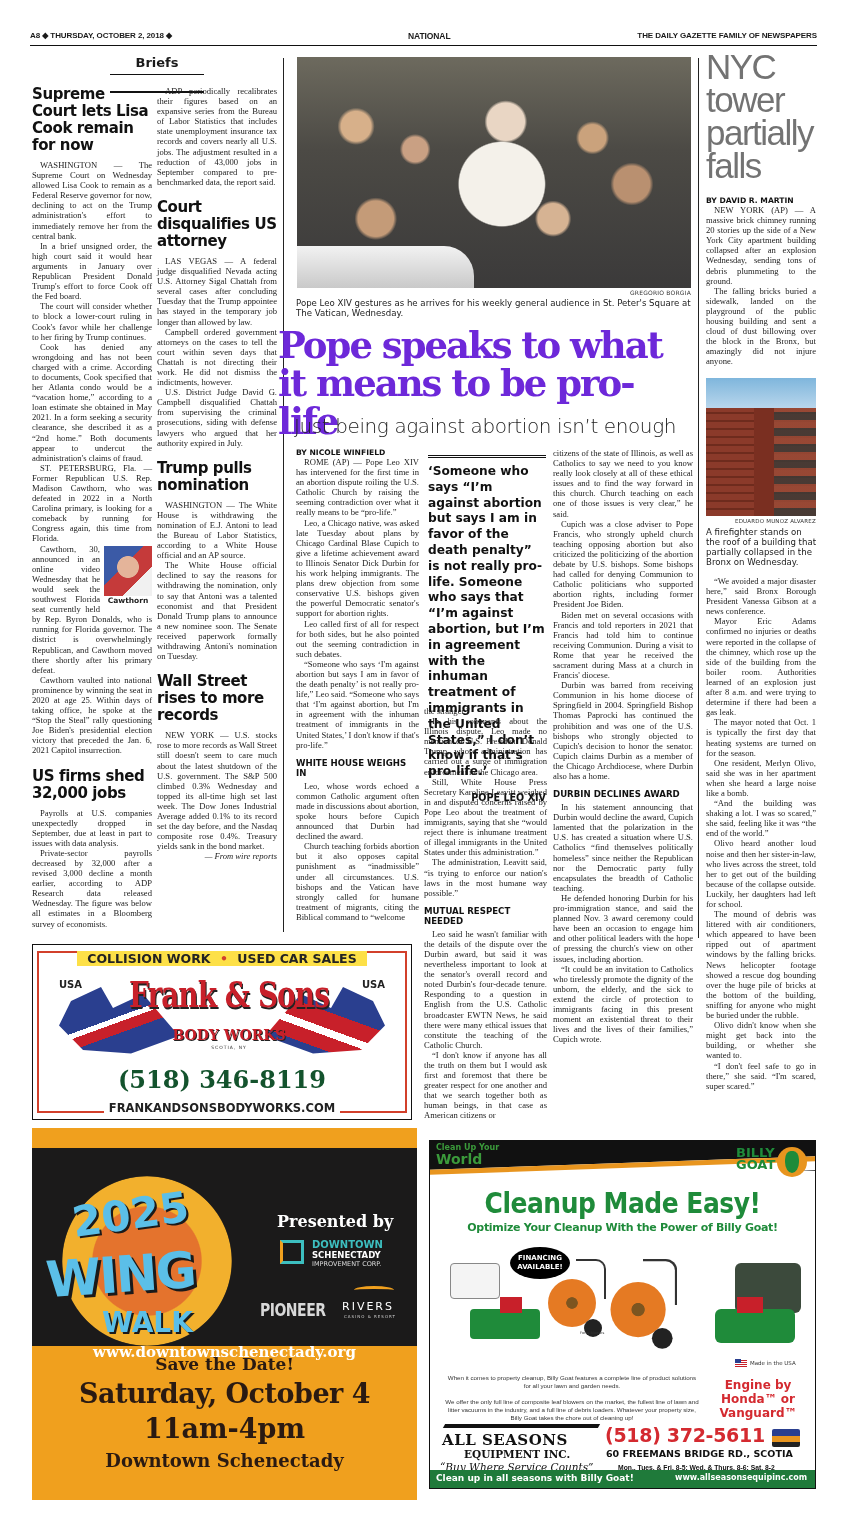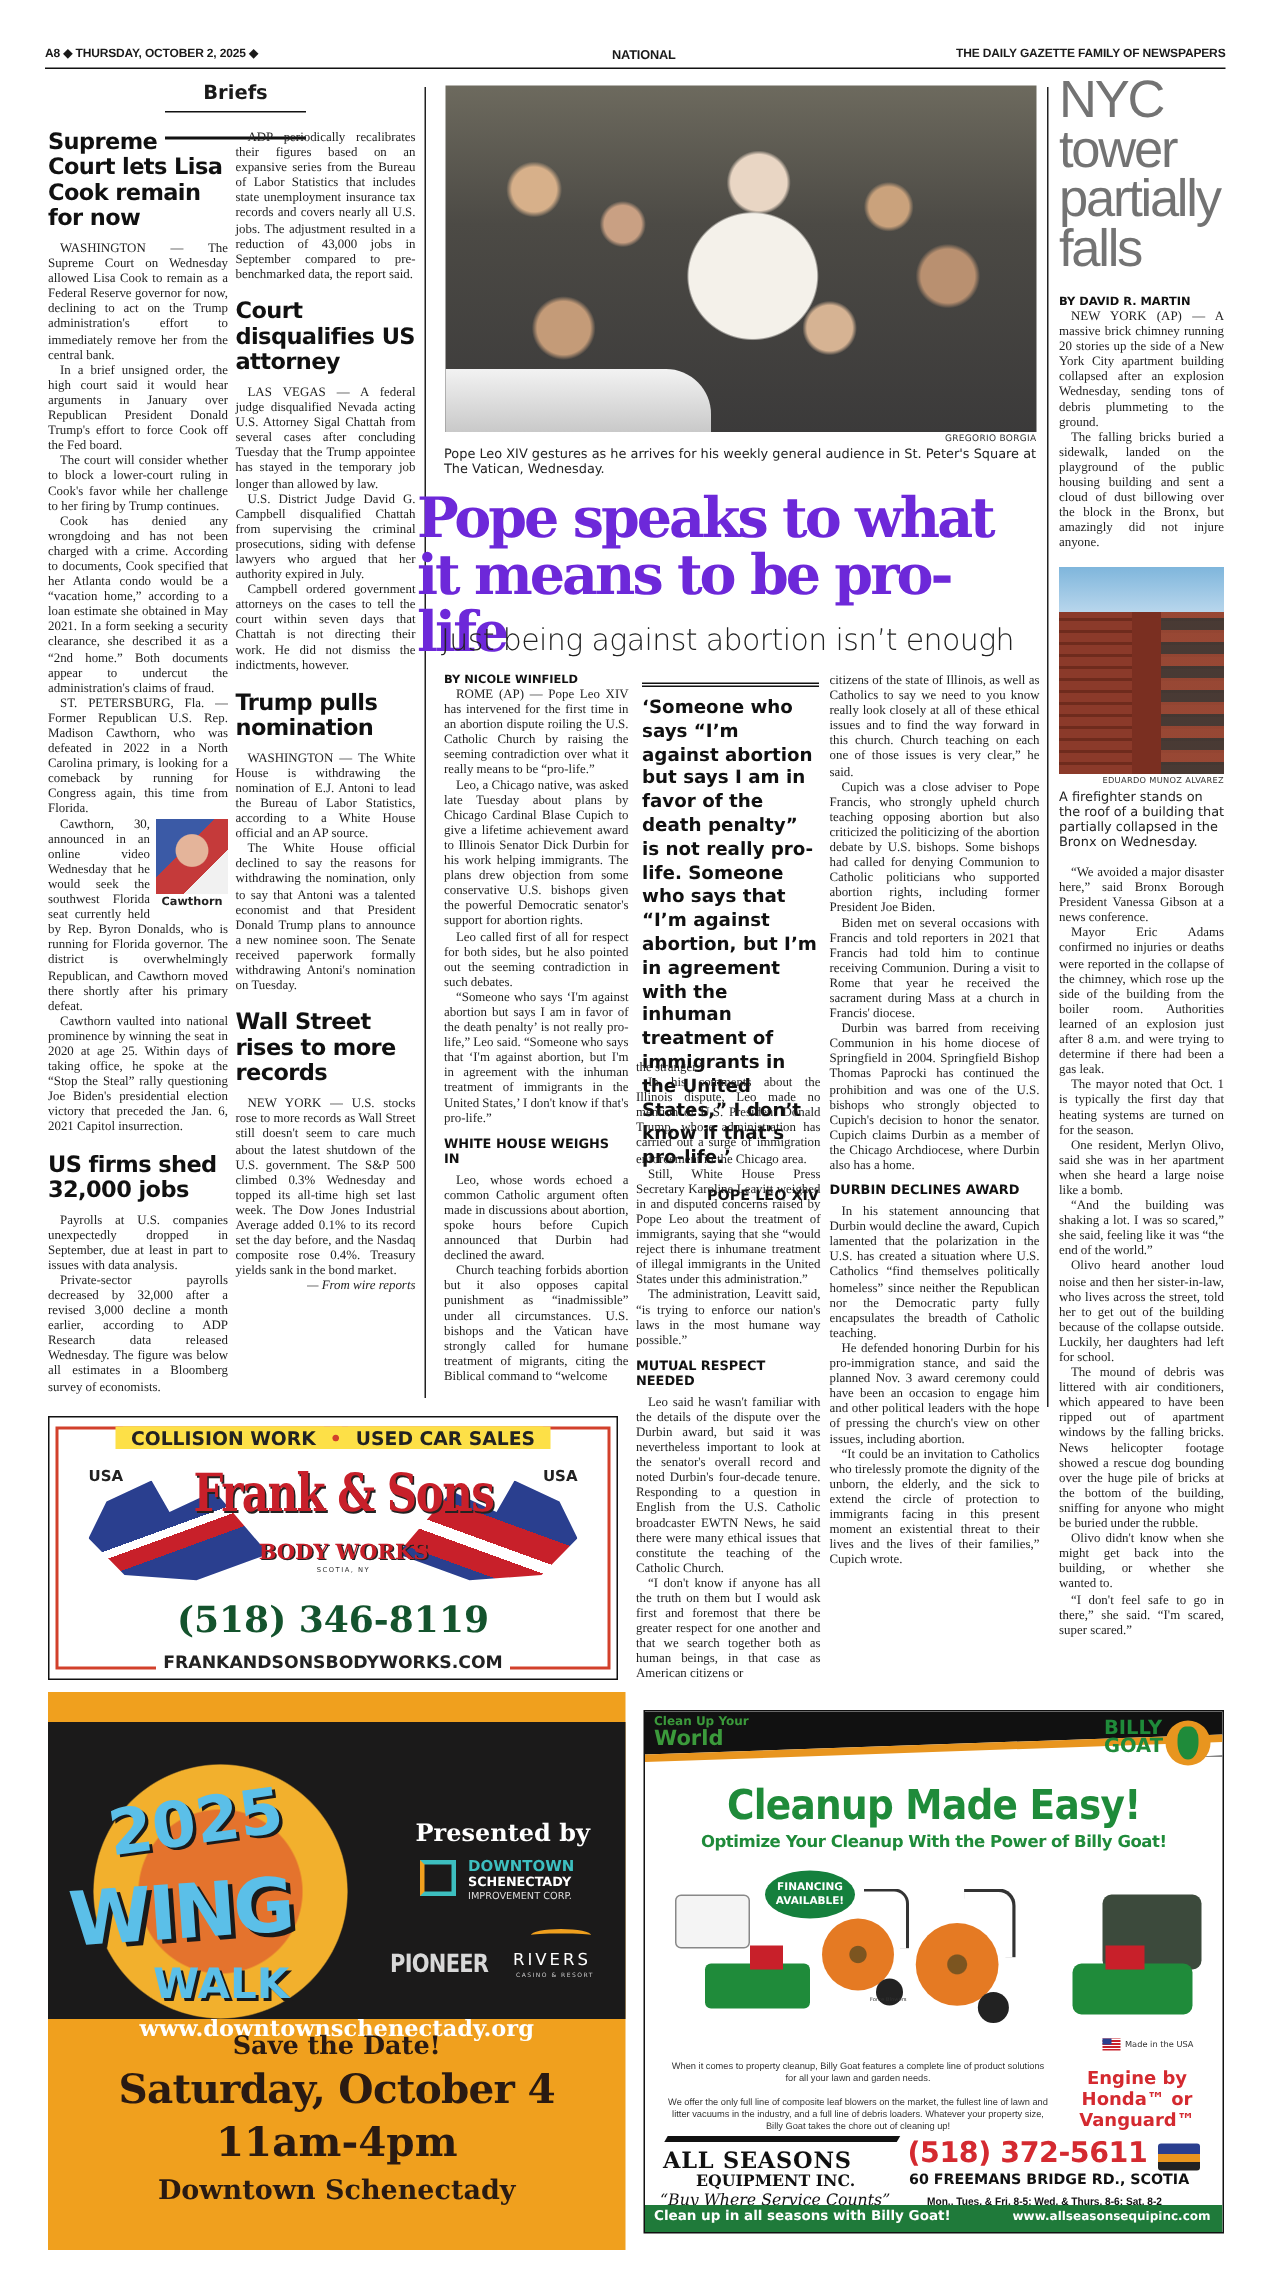--- a/index.html
+++ b/index.html
@@ -105,21 +105,21 @@
   .ad-goat { top: 1140px; left: 429px; width: 387px; height: 349px; background: #fff; border: 1.5px solid #111; overflow: hidden; }
   .ad-goat .bar { position:absolute; top:0; left:0; width:100%; height:30px; background:#111; }
   .ad-goat .swoosh { position:absolute; top:22px; left:0; width:100%; height:14px; background:#fff; border-top:5px solid #e8951f; border-radius: 0 0 0 0; transform: skewY(-2deg); }
   .ad-goat .cuyw { position:absolute; top:2px; left:6px; font-family:"DejaVu Sans",sans-serif; font-weight:bold; font-size:8px; line-height:9px; color:#3b9a3b; }
   .ad-goat .cuyw b { font-size:14px; display:block; line-height:14px; }
   .ad-goat .billy { position:absolute; top:6px; left:306px; font-family:"DejaVu Sans",sans-serif; font-weight:bold; font-size:13px; line-height:12px; color:#1f8b3a; }
   .ad-goat .goat-icon { position:absolute; top:6px; left:347px; width:30px; height:30px; border-radius:50%; background:#e8951f; }
   .ad-goat .goat-icon::after { content:""; position:absolute; left:8px; top:4px; width:14px; height:22px; background:#1f8b3a; border-radius: 40% 40% 50% 50%; }
   .ad-goat .h1 { position:absolute; top:48px; left:0; right:0; text-align:center; font-family:"DejaVu Sans",sans-serif; font-weight:bold; font-size:25px; color:#1f8b3a; letter-spacing:-0.5px; transform: scaleY(1.1); }
   .ad-goat .h2 { position:absolute; top:80px; left:0; right:0; text-align:center; font-family:"DejaVu Sans",sans-serif; font-weight:bold; font-size:11px; color:#1f8b3a; letter-spacing:-0.3px; }
-  .ad-goat .fin { position:absolute; top:106px; left:80px; width:60px; height:32px; border-radius:50%; background:#15803d; color:#fff; font-family:"DejaVu Sans",sans-serif; font-weight:bold; font-size:7px; line-height:9px; text-align:center; padding-top:7px; }
+  .ad-goat .fin { position:absolute; top:106px; left:80px; width:60px; height:32px; border-radius:50%; background:#000000; color:#fff; font-family:"DejaVu Sans",sans-serif; font-weight:bold; font-size:7px; line-height:9px; text-align:center; padding-top:7px; }
   .prod { position:absolute; }
   .prod.vac { top:118px; left:20px; width:90px; height:90px; }
   .prod.vac .bag { position:absolute; left:0; top:4px; width:50px; height:36px; background:#f4f4f4; border:1px solid #888; border-radius:4px; }
   .prod.vac .base { position:absolute; left:20px; top:50px; width:70px; height:30px; background:#1f8b3a; border-radius:4px; }
   .prod.vac .eng { position:absolute; left:50px; top:38px; width:22px; height:16px; background:#c8202a; }
   .prod.blower { width:60px; height:80px; }
   .prod.blower .drum { position:absolute; left:0; top:20px; width:48px; height:48px; border-radius:50%; background: radial-gradient(circle,#7c5520 0 16%, #e57a23 18% 100%); }
   .prod.blower .handle { position:absolute; left:28px; top:0; width:30px; height:40px; border:2px solid #333; border-left:none; border-bottom:none; border-radius: 0 10px 0 0; }
   .prod.blower .wheel { position:absolute; left:36px; top:60px; width:18px; height:18px; border-radius:50%; background:#222; }
   .prod.mower { top:112px; left:285px; width:90px; height:100px; }
@@ -142,21 +142,21 @@
   .ad-goat .addr { position:absolute; top:307px; left:176px; font-family:"DejaVu Sans",sans-serif; font-weight:bold; font-size:9.5px; color:#111; }
   .ad-goat .hours { position:absolute; top:322px; left:188px; font-family:"Liberation Sans",sans-serif; font-weight:bold; font-size:7.2px; color:#111; transform: scaleX(.94); transform-origin:left; }
   .ad-goat .foot { position:absolute; bottom:0; left:0; width:100%; height:18px; background:#1f7a3a; }
   .ad-goat .foot .l { position:absolute; left:6px; top:3px; font-family:"DejaVu Sans",sans-serif; font-weight:bold; font-size:9px; color:#fff; }
   .ad-goat .foot .r { position:absolute; right:8px; top:3px; font-family:"DejaVu Sans",sans-serif; font-weight:bold; font-size:8px; color:#fff; }
 </style>
 </head>
 <body>
 
 <div class="abs folio">
-  <span class="l"><span>A8</span> <span>◆</span> <span>THURSDAY, OCTOBER 2, 2025</span> <span>◆</span></span>
+  <span class="l"><span>A8</span> <span>◆</span> <span>THURSDAY, OCTOBER 2, 2018</span> <span>◆</span></span>
   <span class="c">NATIONAL</span>
   <span class="r">THE DAILY GAZETTE FAMILY OF NEWSPAPERS</span>
 </div>
 
 <div class="vrule" style="left:283px; top:58px; height:874px;"></div>
 <div class="vrule" style="left:698px; top:58px; height:880px;"></div>
 
 <div class="abs briefs-title">Briefs</div>
 
 <div class="abs" style="top:86px; left:32px; width:120px;">
@@ -184,22 +184,22 @@
 </div>
 
 <div class="abs" style="top:86px; left:157px; width:120px;">
   <div class="txt">
 
     <p>ADP periodically recalibrates their figures based on an expansive series from the Bureau of Labor Statistics that includes state unemployment insurance tax records and covers nearly all U.S. jobs. The adjustment resulted in a reduction of 43,000 jobs in September compared to pre-benchmarked data, the report said.</p>
   </div>
   <h2 class="brief-h" style="margin-top:12px;">Court disqualifies US attorney</h2>
   <div class="txt">
     <p>LAS VEGAS — A federal judge disqualified Nevada acting U.S. Attorney Sigal Chattah from several cases after concluding Tuesday that the Trump appointee has stayed in the temporary job longer than allowed by law.</p>
+    <p>Campbell ordered government attorneys on the cases to tell the court within seven days that Chattah is not directing their work. He did not dismiss the indictments, however.</p>
     <p>U.S. District Judge David G. Campbell disqualified Chattah from supervising the criminal prosecutions, siding with defense lawyers who argued that her authority expired in July.</p>
-    <p>Campbell ordered government attorneys on the cases to tell the court within seven days that Chattah is not directing their work. He did not dismiss the indictments, however.</p>
   </div>
   <h2 class="brief-h" style="margin-top:12px;">Trump pulls nomination</h2>
   <div class="txt">
     <p>WASHINGTON — The White House is withdrawing the nomination of E.J. Antoni to lead the Bureau of Labor Statistics, according to a White House official and an AP source.</p>
     <p>The White House official declined to say the reasons for withdrawing the nomination, only to say that Antoni was a talented economist and that President Donald Trump plans to announce a new nominee soon. The Senate received paperwork formally withdrawing Antoni's nomination on Tuesday.</p>
   </div>
   <h2 class="brief-h" style="margin-top:12px;">Wall Street rises to more records</h2>
   <div class="txt">
     <p>NEW YORK — U.S. stocks rose to more records as Wall Street still doesn't seem to care much about the latest shutdown of the U.S. government. The S&amp;P 500 climbed 0.3% Wednesday and topped its all-time high set last week. The Dow Jones Industrial Average added 0.1% to its record set the day before, and the Nasdaq composite rose 0.4%. Treasury yields sank in the bond market.</p>
     <p style="text-align:right; font-style:italic;">— From wire reports</p>

